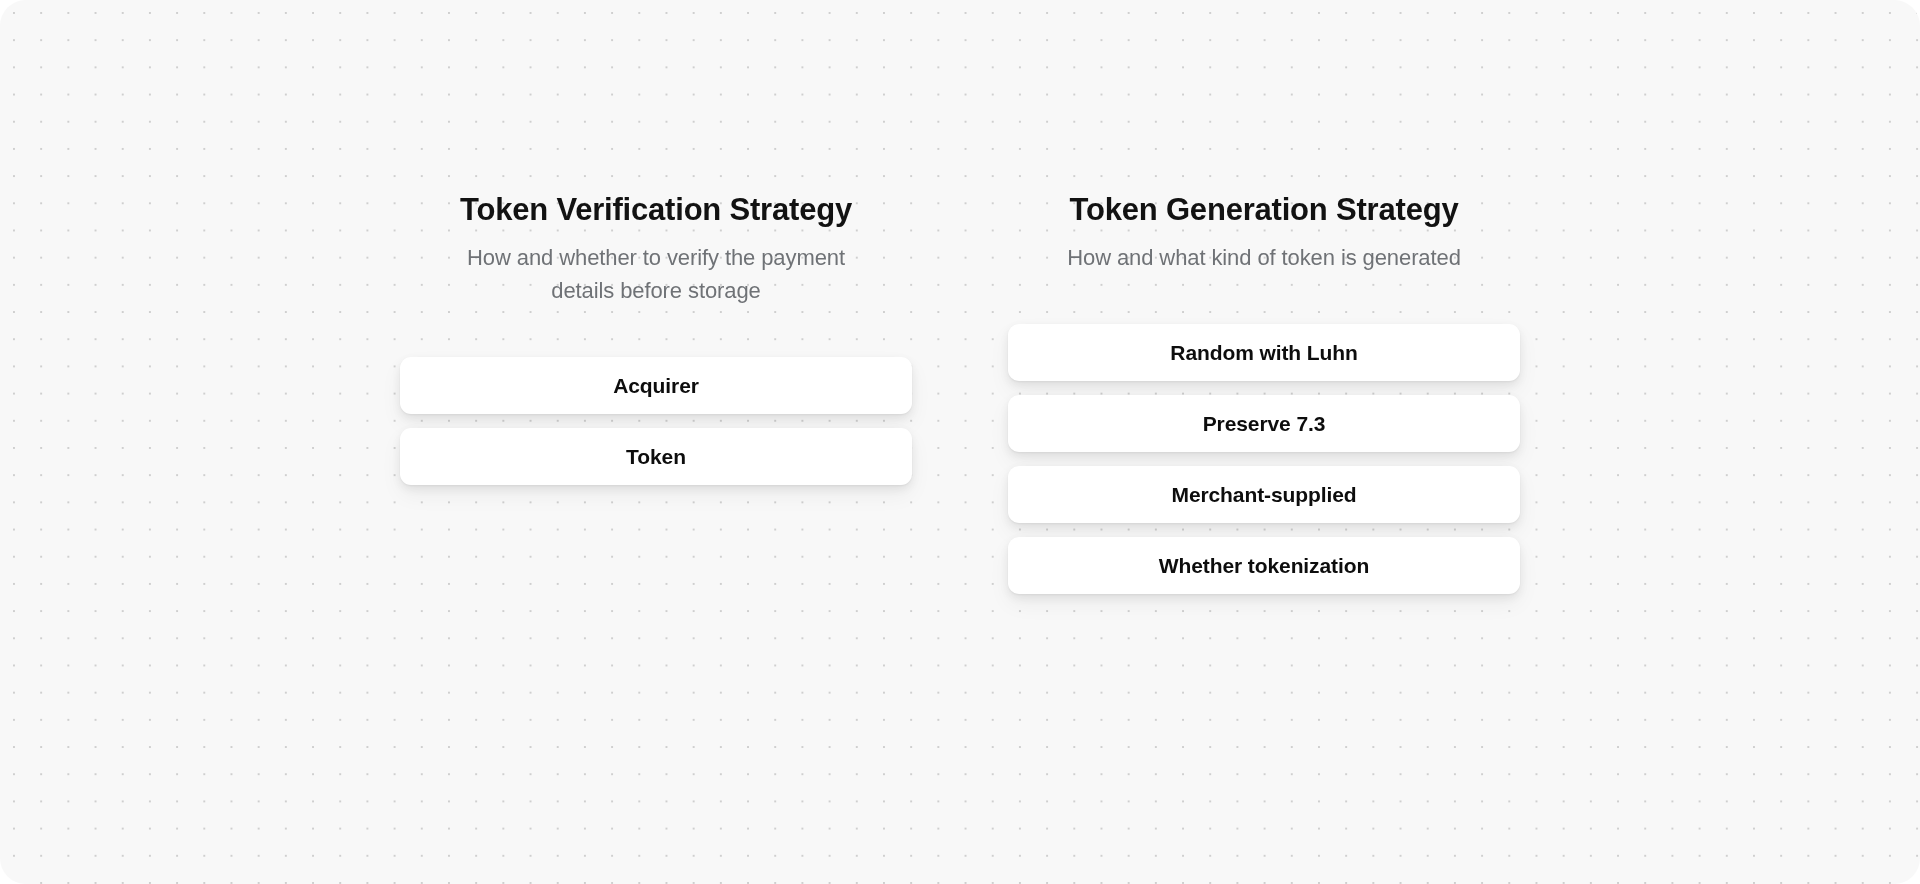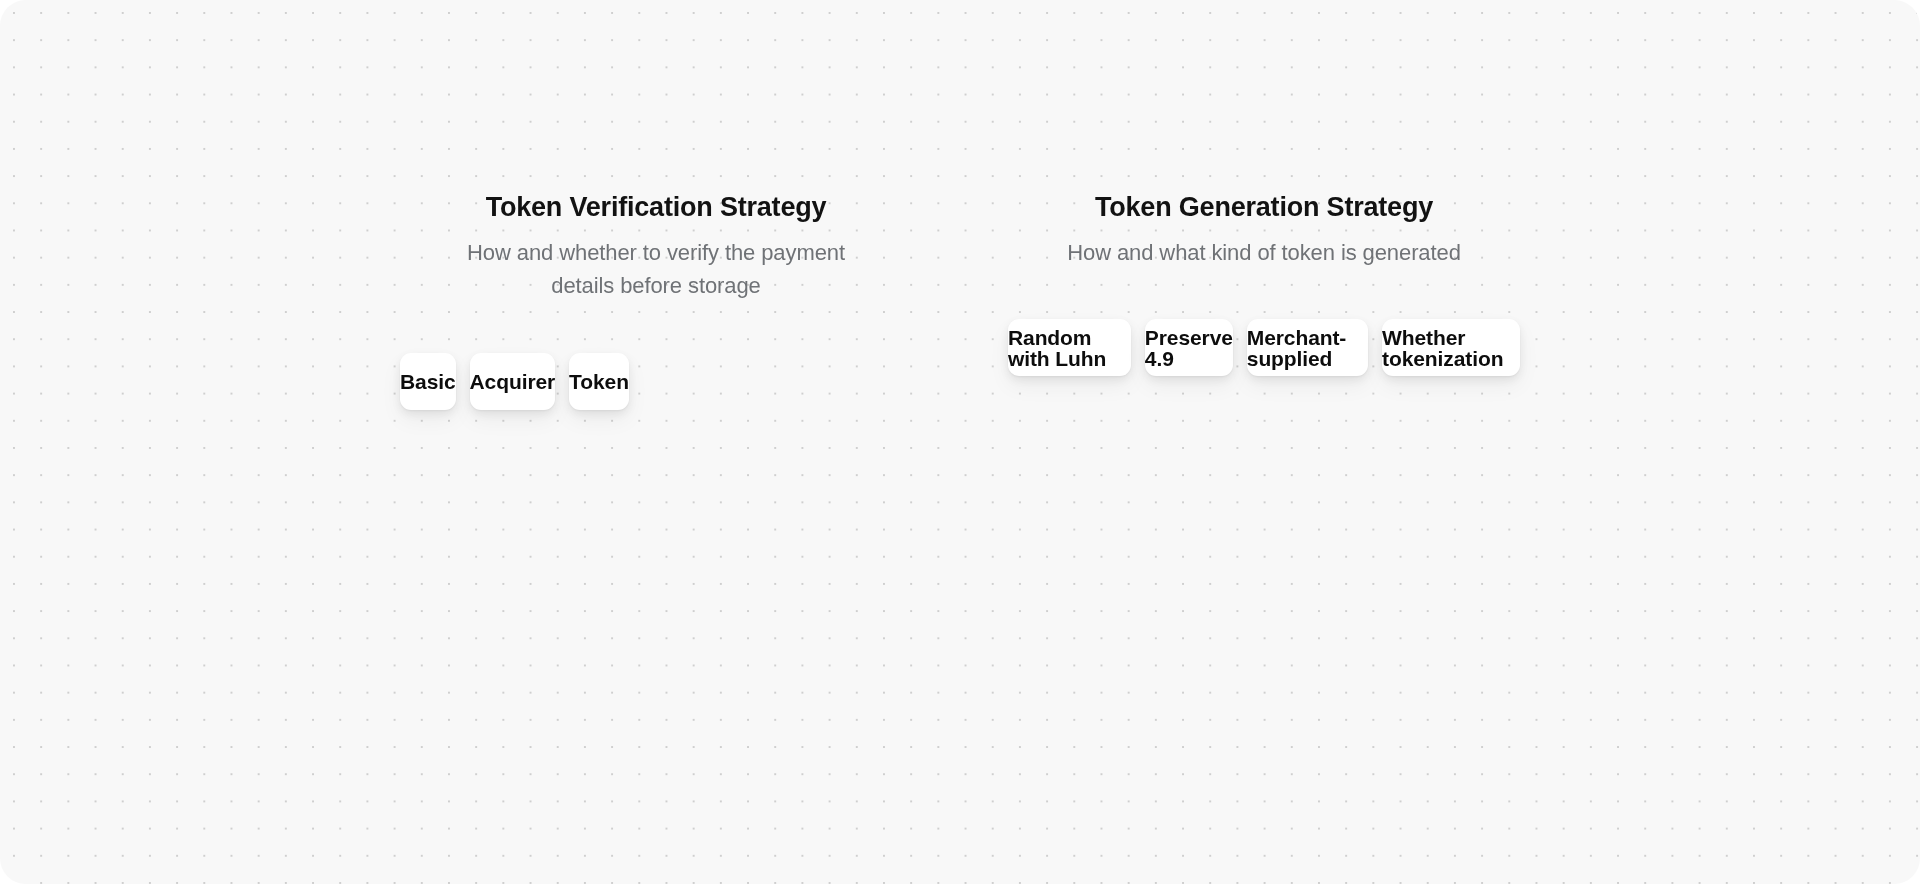--- a/index.html
+++ b/index.html
@@ -49,21 +49,21 @@
   }
 
   .column {
     width: 512px;
     display: flex;
     flex-direction: column;
     align-items: stretch;
   }
 
   .col-title {
-    font-size: 27px;
+    font-size: 31px;
     font-weight: bold;
     color: #121212;
     text-align: center;
     line-height: 1.18;
     letter-spacing: -0.2px;
     margin: 0 0 8px 0;
   }
 
   .col-subtitle {
     font-size: 22px;
@@ -72,21 +72,21 @@
     text-align: center;
     line-height: 1.52;
     margin: 4px auto;
     max-width: 420px;
     letter-spacing: -0.1px;
   }
 
   .options {
     margin-top: 46px;
     display: flex;
-    flex-direction: row;
+    flex-direction: column;
     gap: 14px;
   }
 
   .option-card {
     height: 57px;
     background: #ffffff;
     border-radius: 11px;
     display: flex;
     align-items: center;
     justify-content: center;
@@ -110,41 +110,38 @@
 <body>
 
 <div id="canvas">
   <div id="columns">
 
     <div class="column">
       <div class="col-title">Token Verification Strategy</div>
       <div class="col-subtitle">How and whether to verify the payment details before storage</div>
       <div class="options">
         <div class="option-card">
-          <span class="option-label">Basic</span>
-        </div>
-        <div class="option-card">
           <span class="option-label">Acquirer</span>
         </div>
         <div class="option-card">
           <span class="option-label">Token</span>
         </div>
       </div>
     </div>
 
 
     <div class="column">
       <div class="col-title">Token Generation Strategy</div>
       <div class="col-subtitle">How and what kind of token is generated</div>
       <div class="options">
         <div class="option-card">
           <span class="option-label">Random with Luhn</span>
         </div>
         <div class="option-card">
-          <span class="option-label">Preserve 4.9</span>
+          <span class="option-label">Preserve 7.3</span>
         </div>
         <div class="option-card">
           <span class="option-label">Merchant-supplied</span>
         </div>
         <div class="option-card">
           <span class="option-label">Whether tokenization</span>
         </div>
       </div>
     </div>
 

